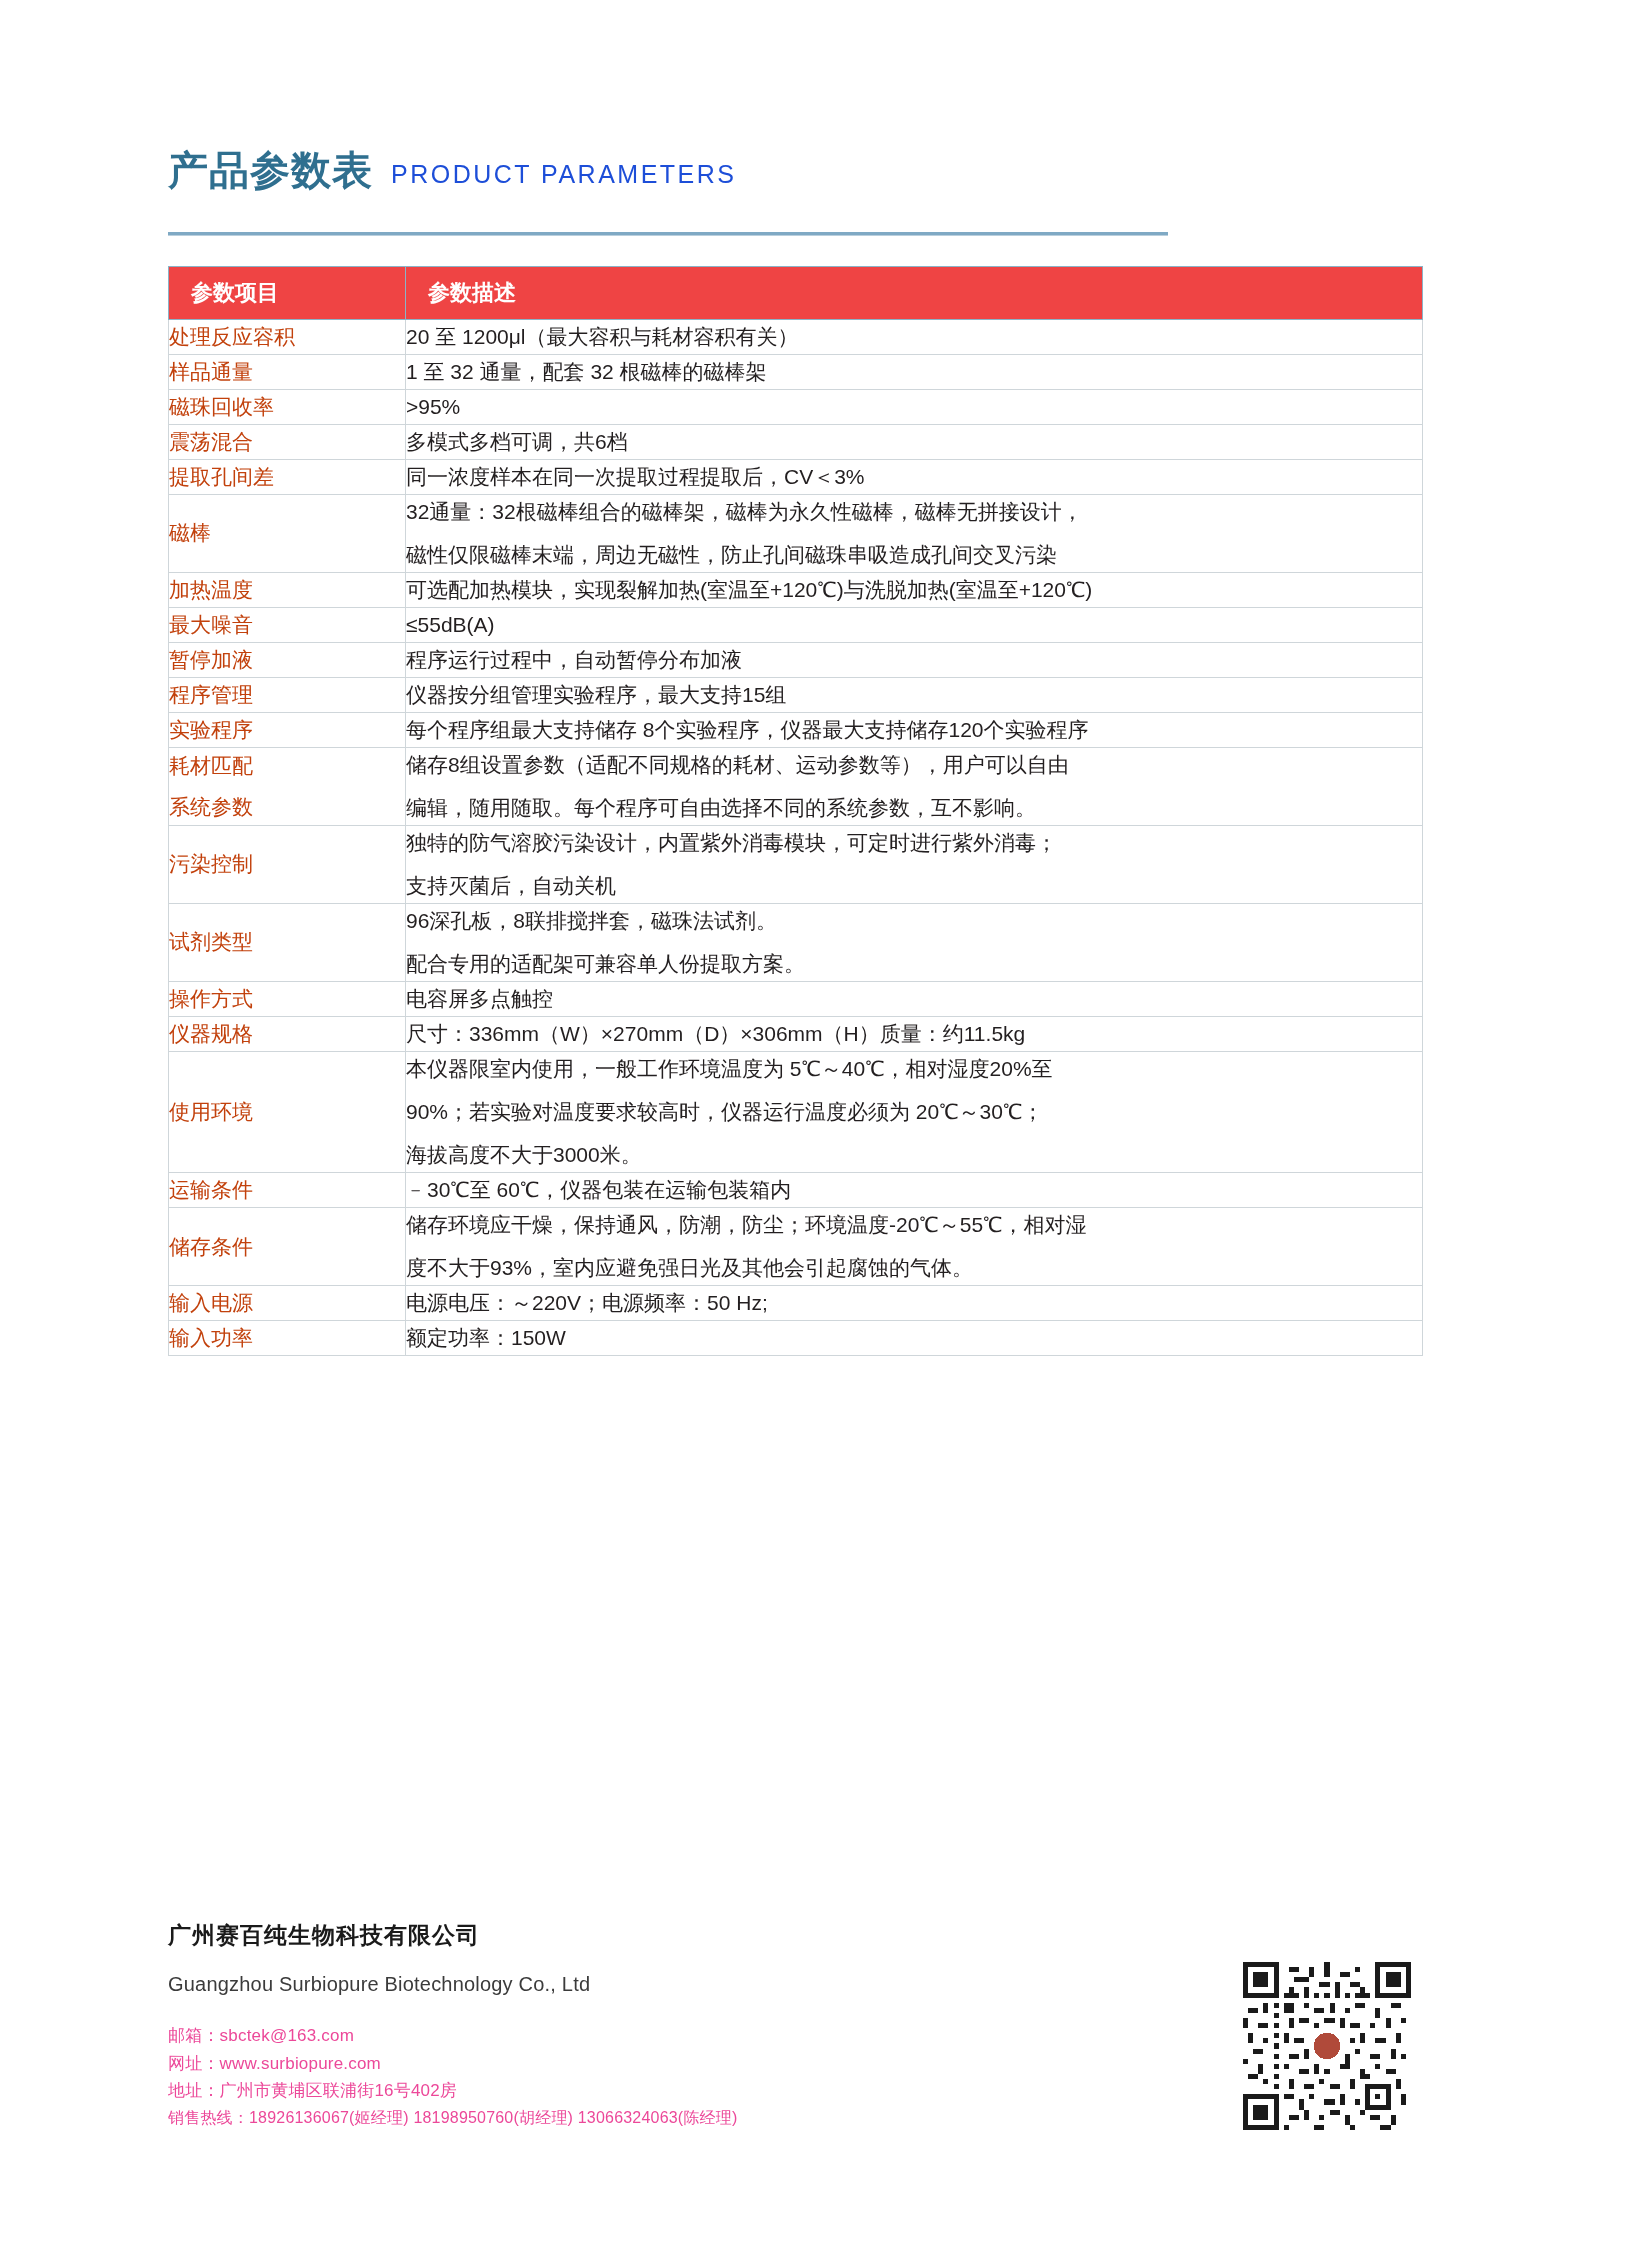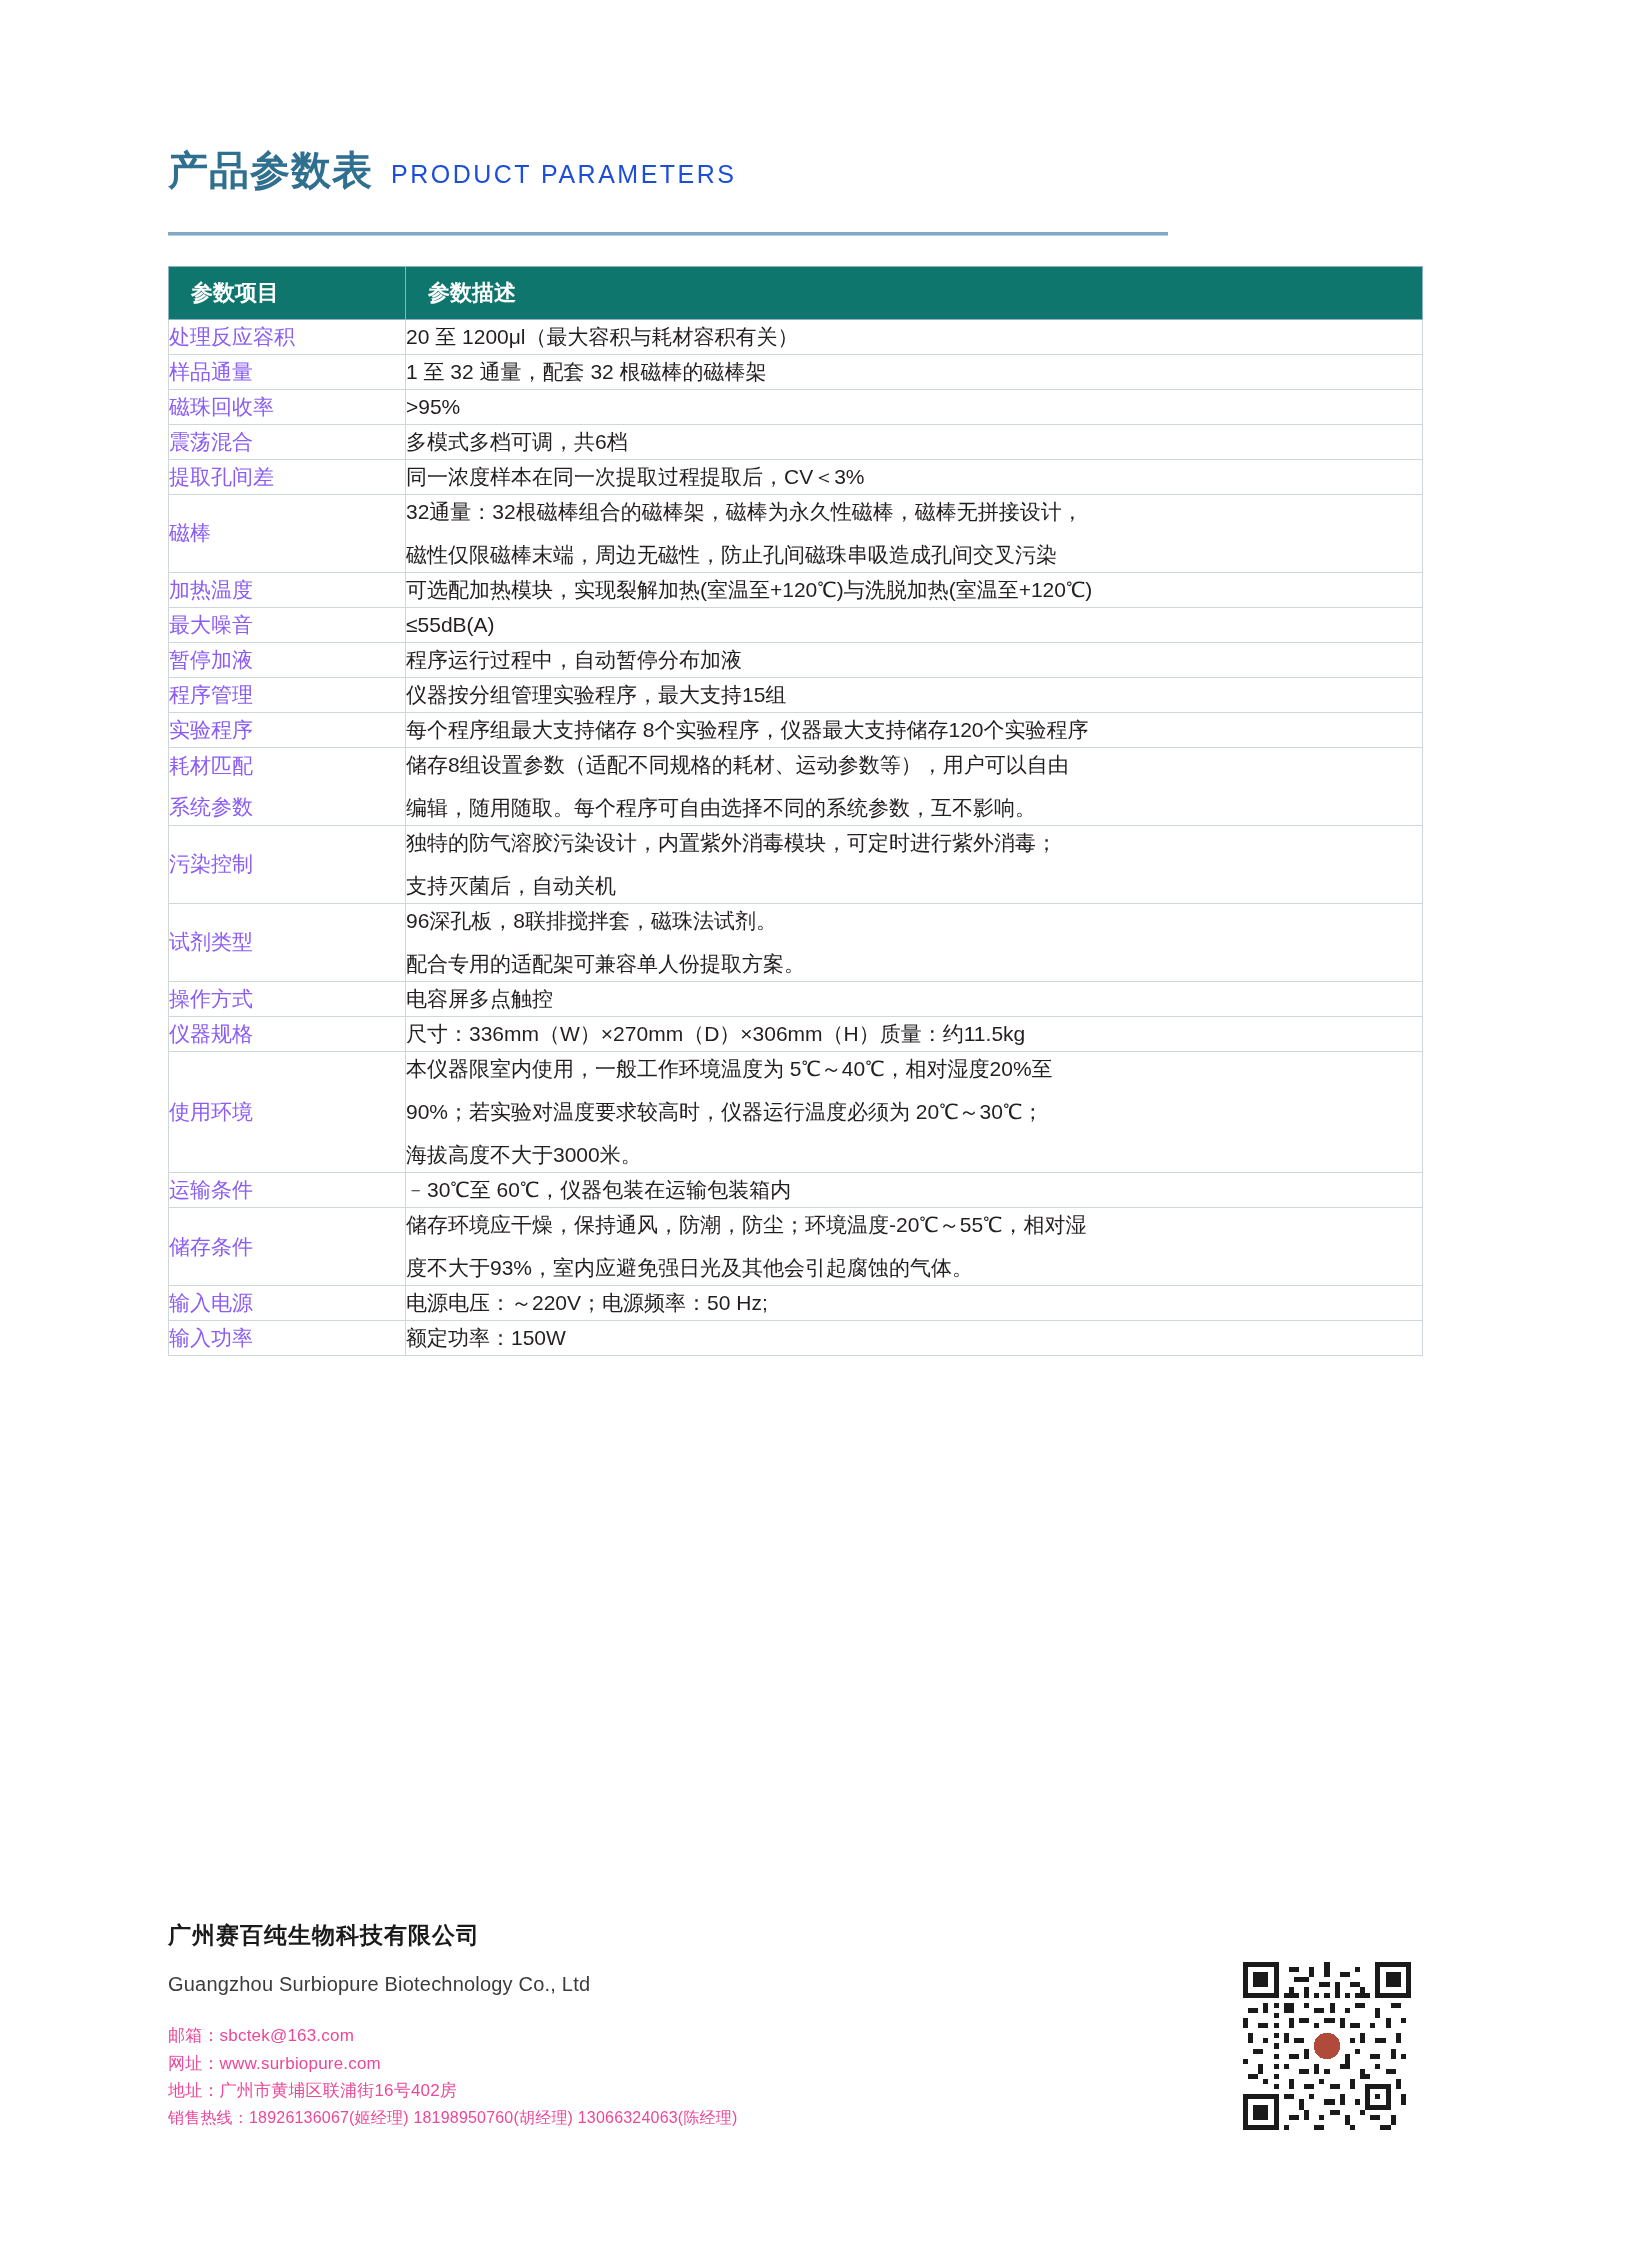--- a/index.html
+++ b/index.html
@@ -78,34 +78,34 @@
     border-collapse: collapse;
     width: 100%;
     table-layout: fixed;
   }
   table.params th, table.params td {
     border: 1px solid #cfd6da;
     vertical-align: middle;
     padding: 0;
   }
   table.params thead th {
-    background: #0f766e;
+    background: #ef4444;
     color: #ffffff;
     font-size: 22px;
     font-weight: bold;
     text-align: left;
     height: 52px;
     padding: 0 22px;
     border-color: #8bb3c7;
   }
   col.c1 { width: 237px; }
   col.c2 { width: auto; }
   td.key {
     font-size: 21px;
-    color: #8b5cf6;
+    color: #c2410c;
     padding: 14px 0 14px 22px;
     line-height: 1.55;
   }
   td.val {
     font-size: 21px;
     color: #231f20;
     padding: 14px 16px 14px 16px;
     line-height: 1.62;
   }
   td.val p {

